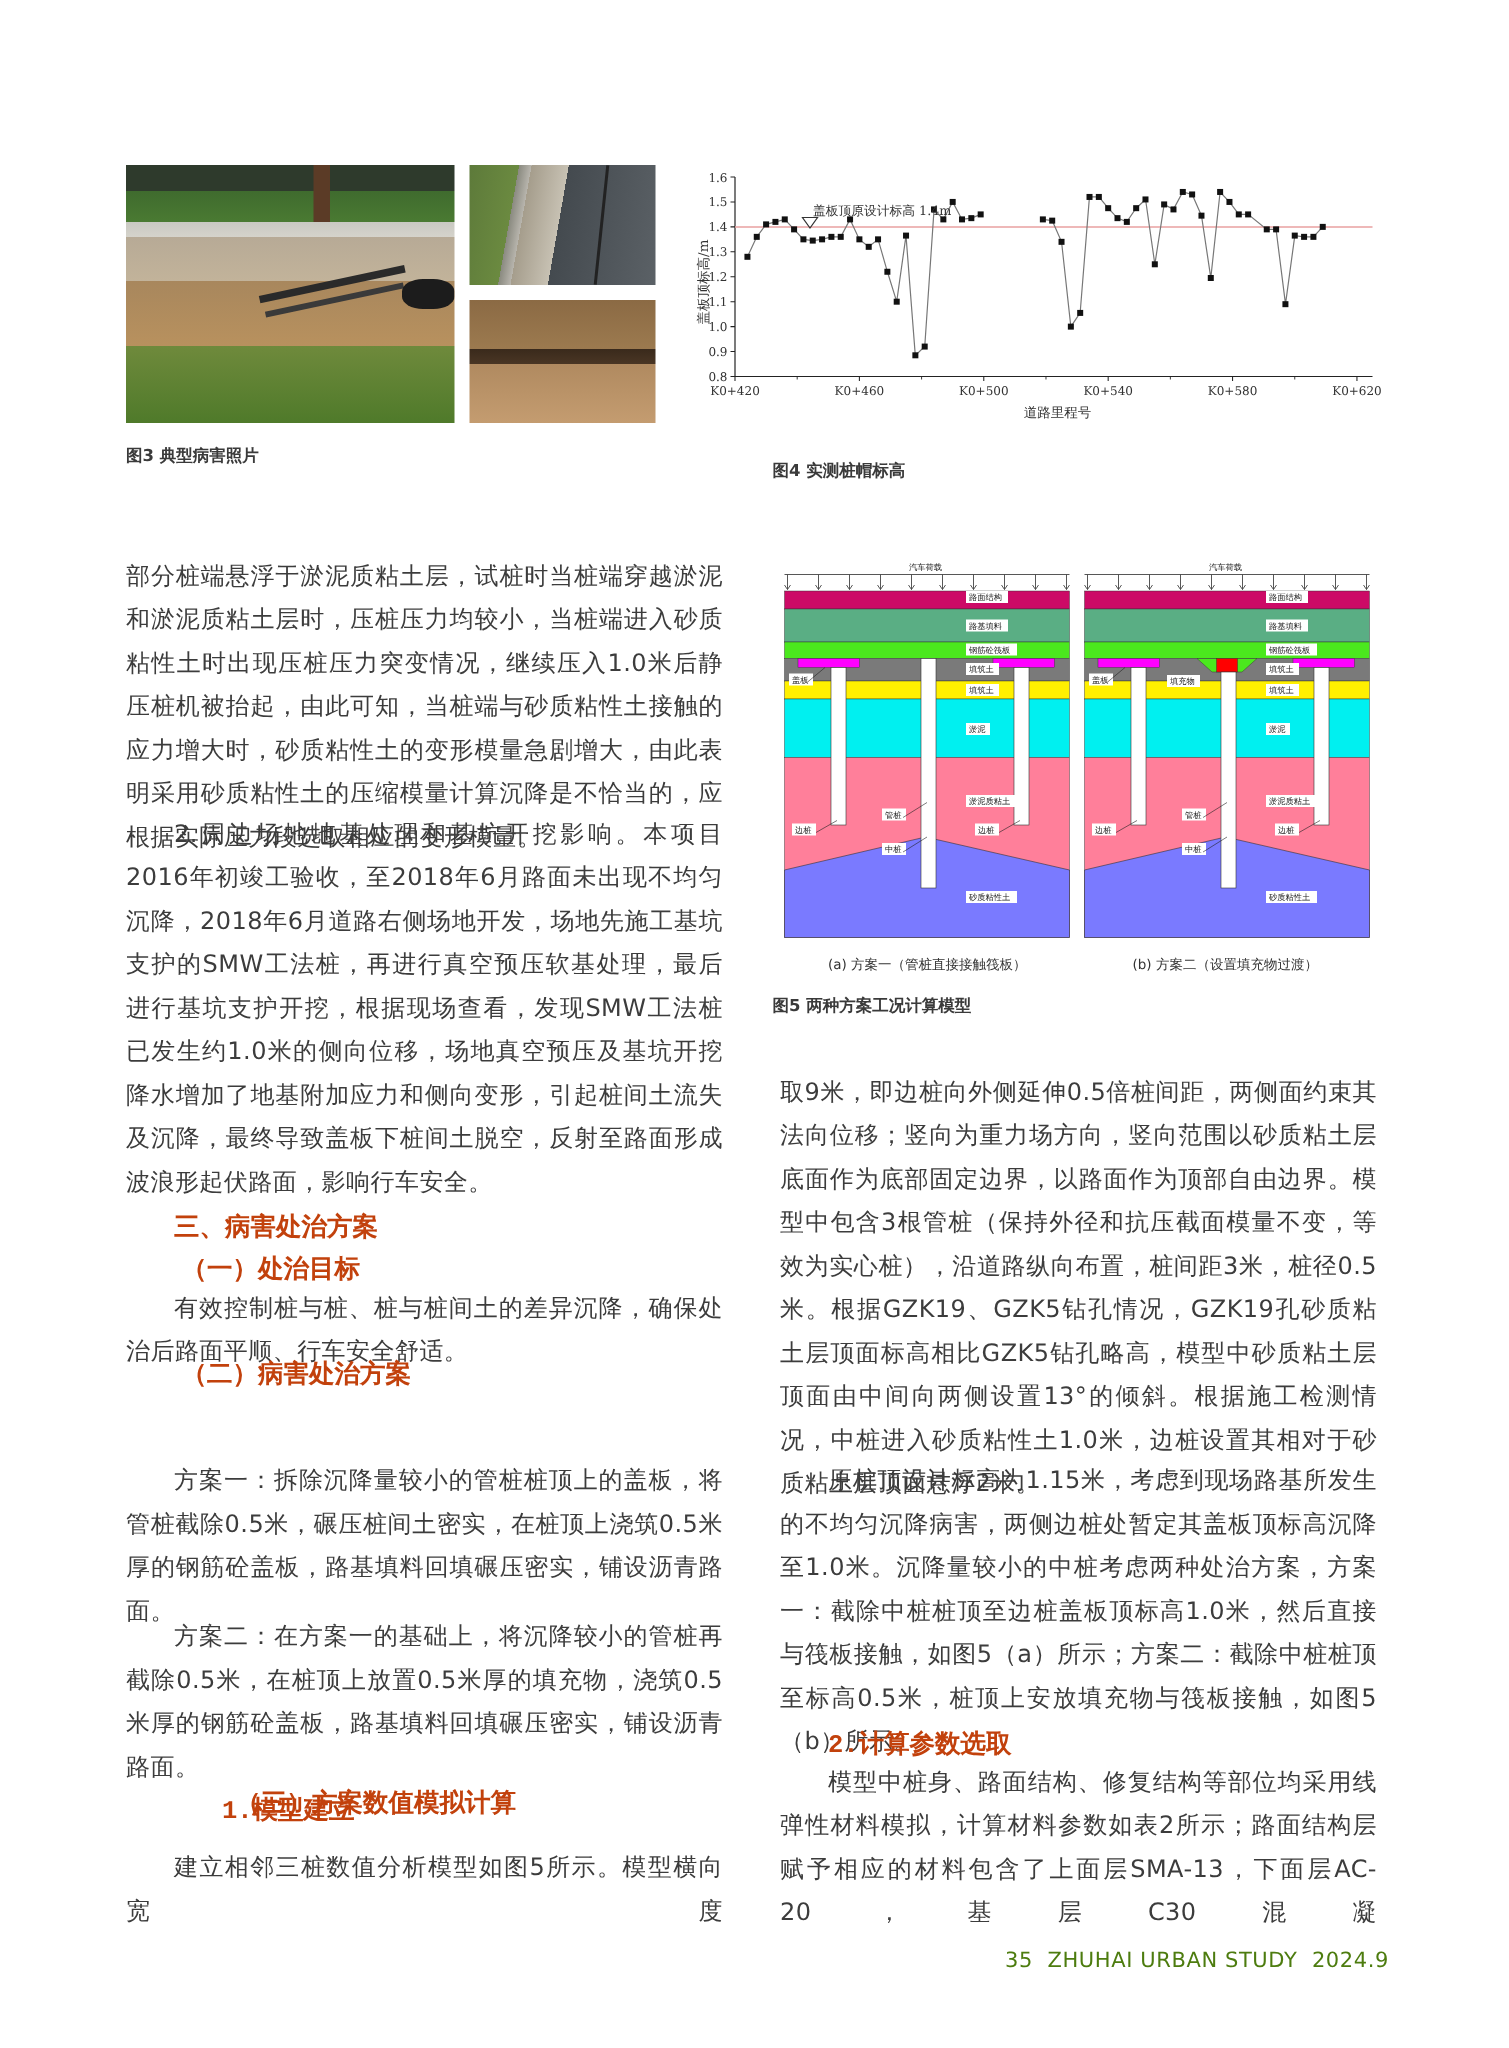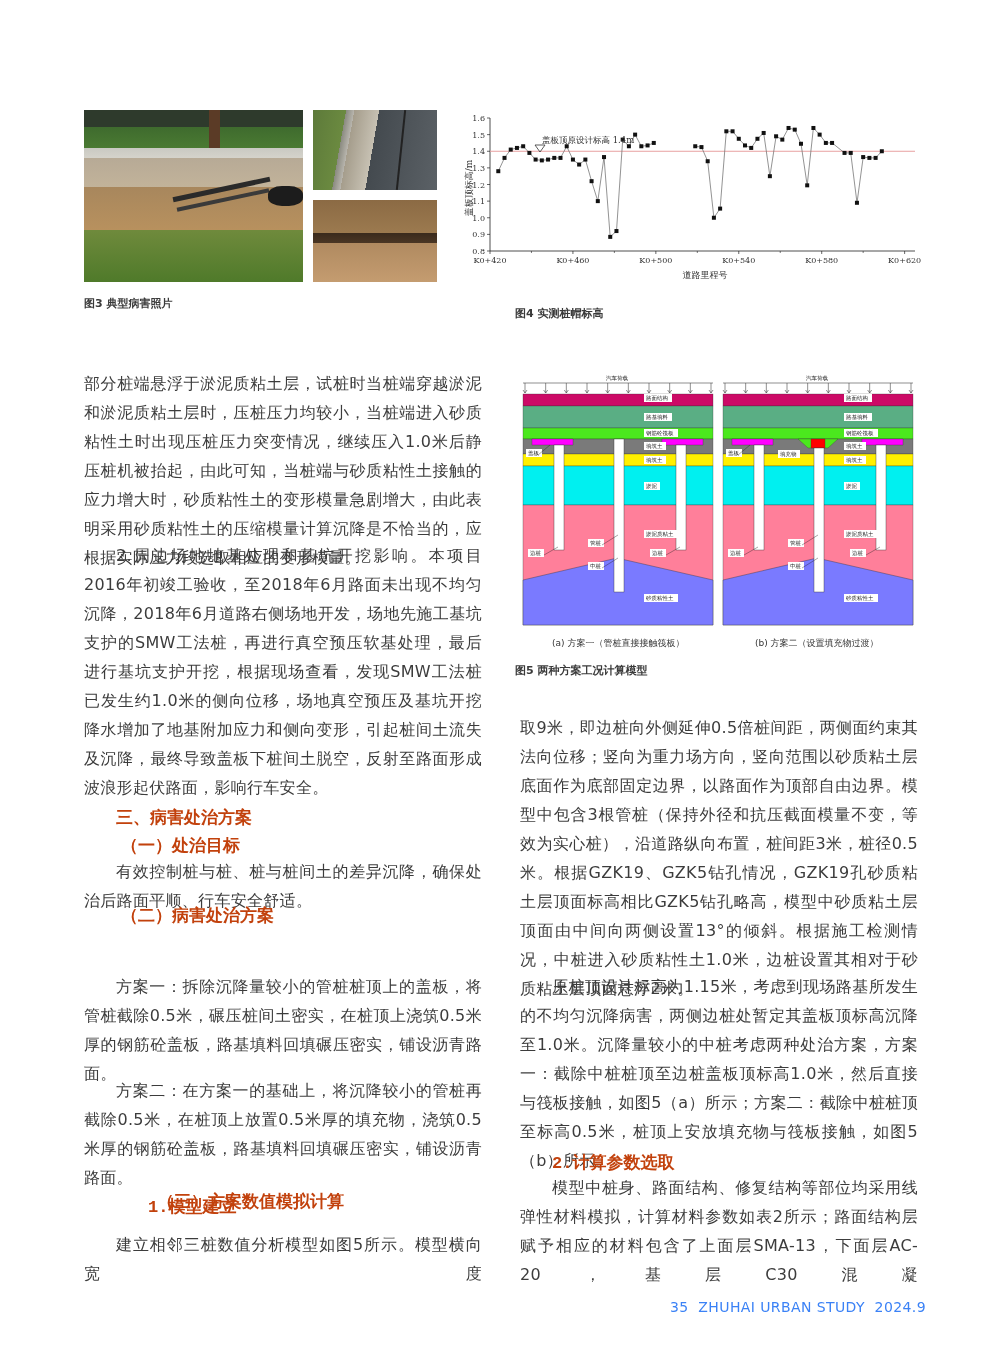--- a/index.html
+++ b/index.html
@@ -30,21 +30,21 @@
   .diagram { position: absolute; }
   #diagA { left: 522px; top: 375px; width: 192px; height: 255px; }
   #diagB { left: 722px; top: 375px; width: 192px; height: 255px; }
   .sub-caption { position: absolute; font-size: 9px; color: #333; white-space: nowrap; }
 
   
   .para { position: absolute; font-size: 16px; line-height: 29px; color: #3c3c3c; letter-spacing: 0.3px; text-align: justify; text-align-last: justify; }
   .para.last { text-align-last: left; }
   .indent { text-indent: 2em; }
   .heading { position: absolute; font-size: 17px; font-weight: bold; color: #c2410c; font-family: Liberation Mono, monospace; }
-  .footer { position: absolute; right: 80px; top: 1299px; font-size: 14px; letter-spacing: 0.4px; color: #3b82f6; font-family: "DejaVu Sans", "Liberation Sans", sans-serif; }
+  .footer { position: absolute; right: 80px; top: 1299px; font-size: 14px; letter-spacing: 0.4px; color: #4d7c0f; font-family: "DejaVu Sans", "Liberation Sans", sans-serif; }
 </style>
 </head>
 <body>
 
 <div class="photo photo-main">
   <div class="tree"></div>
   <div class="pipe"></div>
   <div class="pipe2"></div>
   <div class="tire"></div>
 </div>

